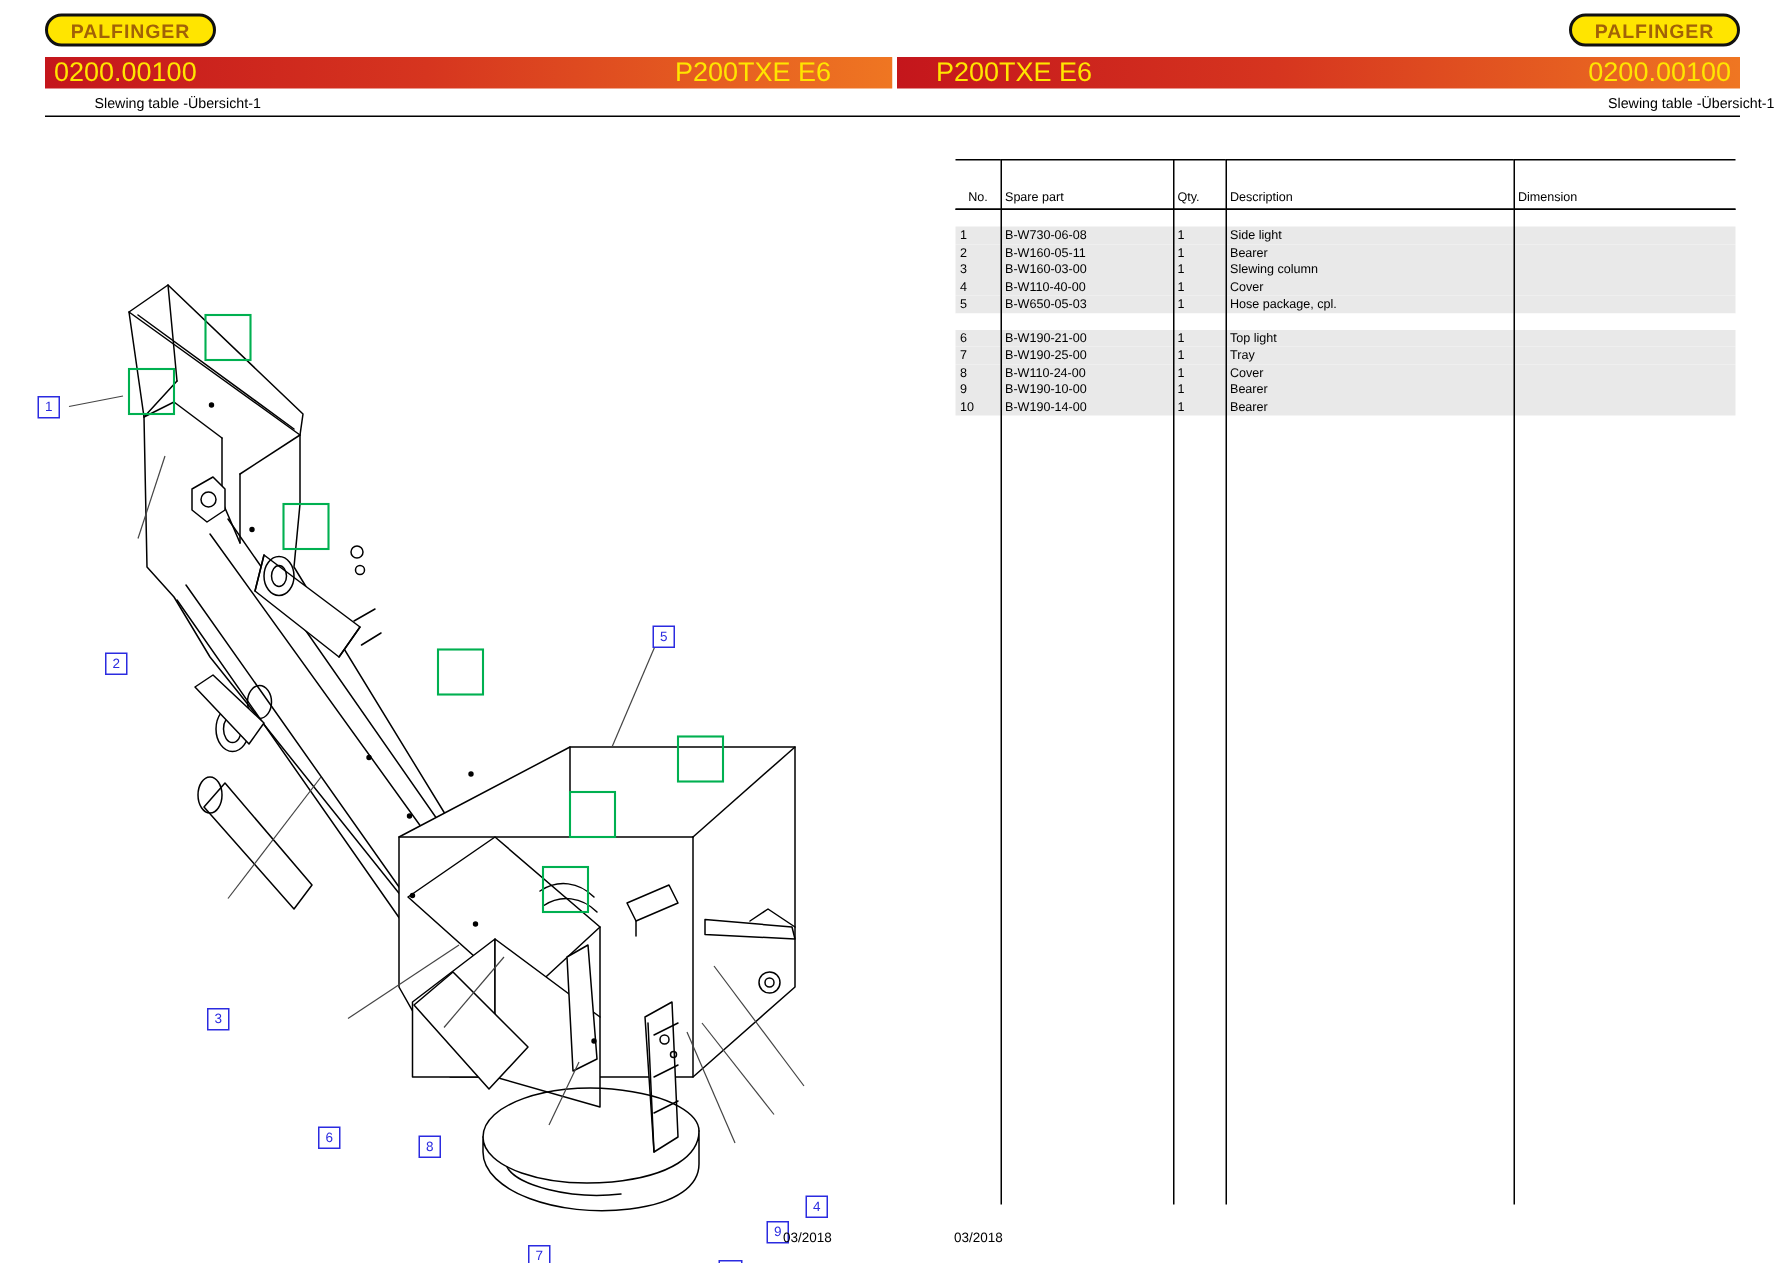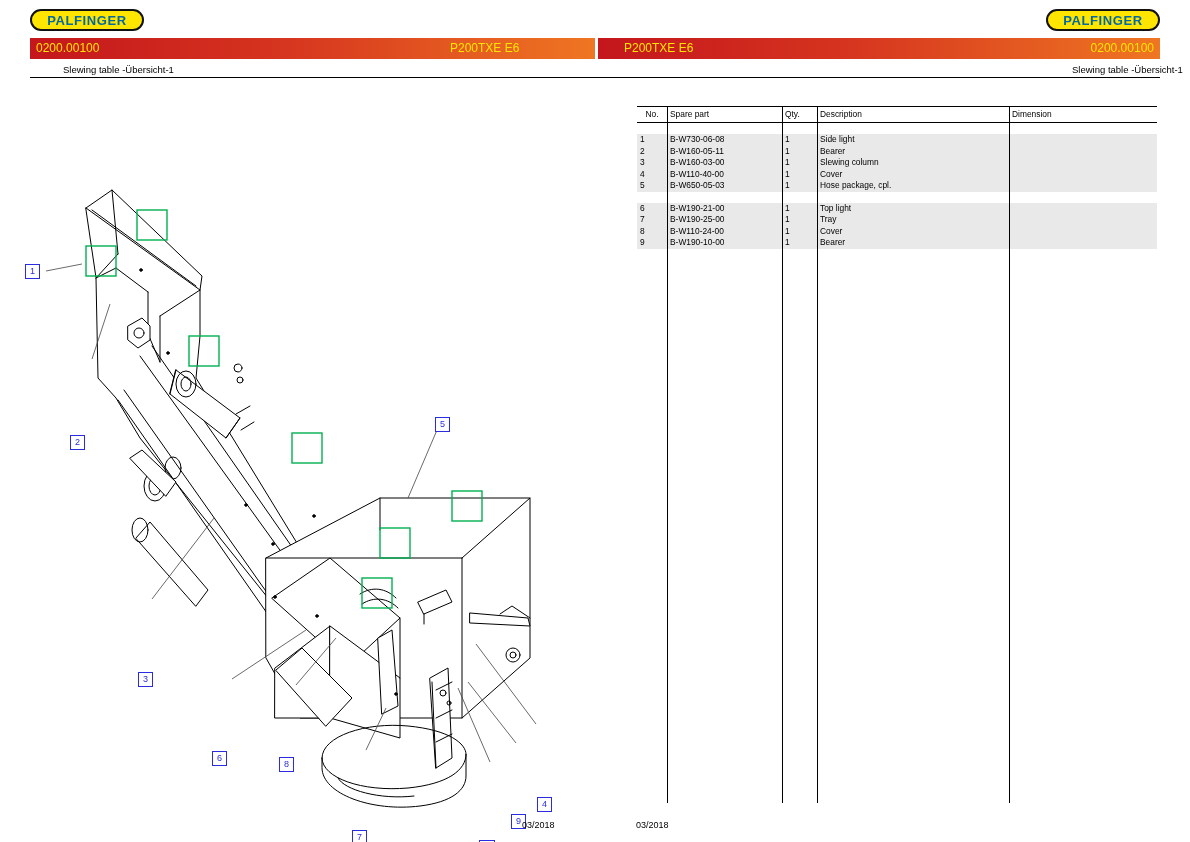--- a/index.html
+++ b/index.html
@@ -34,41 +34,41 @@
     display: flex;
     align-items: center;
     justify-content: center;
     box-sizing: border-box;
   }
   .logo span {
     font-family: "Liberation Sans", sans-serif;
     font-weight: bold;
     font-size: 13px;
     letter-spacing: 0.6px;
-    color: #0369a1;
+    color: #a16207;
     line-height: 1;
   }
   .logo-left { left: 30px; }
   .logo-right { left: 1046px; }
 
   
   .titlebar {
     position: absolute;
     top: 38px;
     height: 21px;
     background: linear-gradient(to right, #c4161c 0%, #d6351f 45%, #ef7622 100%);
     color: #ffe500;
     box-sizing: border-box;
   }
   .titlebar-left  { left: 30px;  width: 565px; }
   .titlebar-right { left: 598px; width: 562px; }
   .titlebar .tb-text {
     position: absolute;
     top: 3px;
-    font-size: 12px;
+    font-size: 18px;
     line-height: 15px;
     white-space: nowrap;
     color: #ffe500;
   }
   .tb-left-code   { left: 6px; }
   .tb-left-model  { left: 420px; }
   .tb-right-model { left: 26px; }
   .tb-right-code  { right: 6px; }
 
   
@@ -145,21 +145,21 @@
   table.parts col.c-part { width: 115px; }
   table.parts col.c-qty  { width: 35px; }
   table.parts col.c-desc { width: 192px; }
   table.parts col.c-dim  { width: 148px; }
 
   table.parts thead th {
     font-weight: normal;
     text-align: left;
     border-top: 1px solid #000;
     border-bottom: 1px solid #000;
-    padding: 1px 3px 2px 3px;
+    padding: 18px 3px 2px 3px;
     height: 12px;
     background: #ffffff;
   }
   table.parts thead th.th-no { text-align: center; }
   table.parts tbody td {
     padding: 0 3px;
     height: 11.5px;
     vertical-align: top;
     border: none;
   }
@@ -436,20 +436,27 @@
           <td>Cover</td>
           <td></td>
         </tr>
         <tr class="shade">
           <td class="td-no">9</td>
           <td>B-W190-10-00</td>
           <td>1</td>
           <td>Bearer</td>
           <td></td>
         </tr>
+        <tr class="shade">
+          <td class="td-no">10</td>
+          <td>B-W190-14-00</td>
+          <td>1</td>
+          <td>Bearer</td>
+          <td></td>
+        </tr>
       </tbody>
     </table>
   </div>
 
   <div class="colline cl1"></div>
   <div class="colline cl2"></div>
   <div class="colline cl3"></div>
   <div class="colline cl4"></div>
 
   <div class="footer-date fd-left">03/2018</div>

